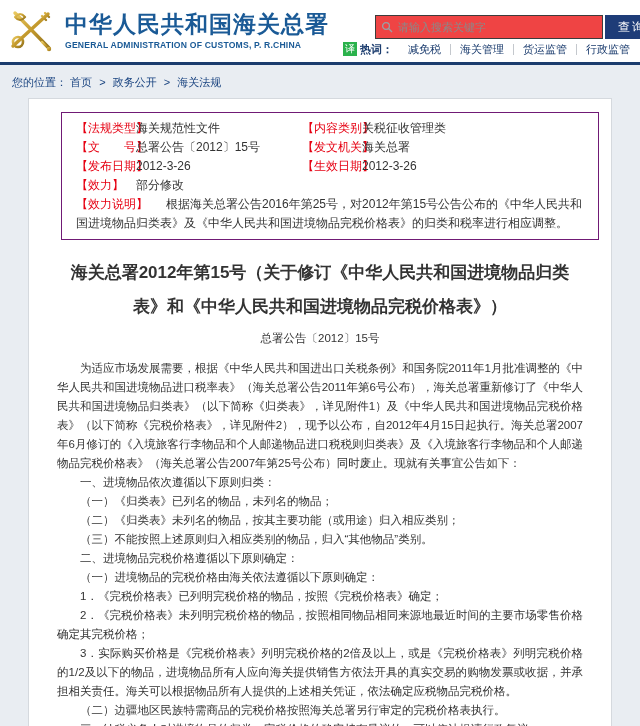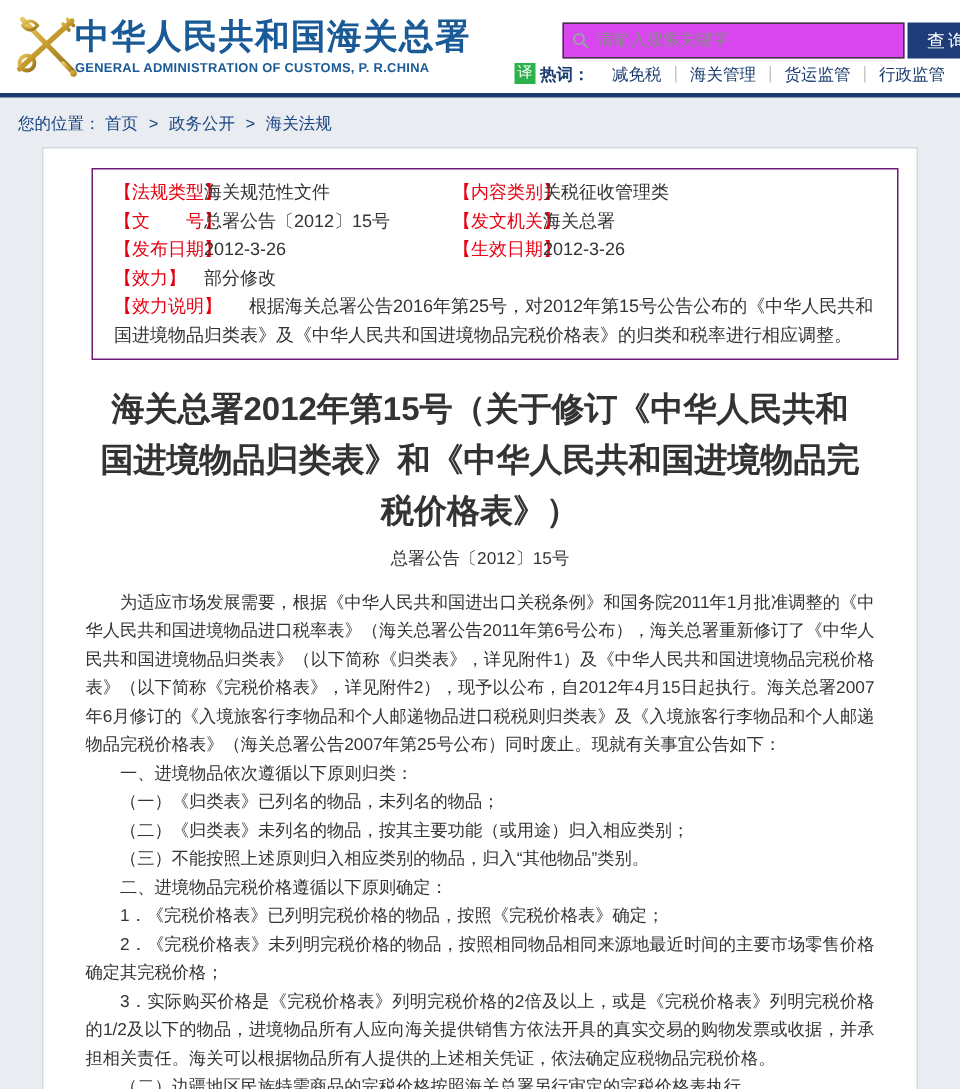--- a/index.html
+++ b/index.html
@@ -2,26 +2,26 @@
 <html><head>
 <meta charset="utf-8">
 <style>
   * { margin:0; padding:0; box-sizing:border-box; }
   html,body { width:640px; height:726px; overflow:hidden; background:#e9edf2;
     font-family:"Liberation Sans","DejaVu Sans",sans-serif; }
 
   
   .header { position:relative; width:640px; height:62px; background:#fff; overflow:hidden; }
   .logo { position:absolute; left:8px; top:8px; width:46px; height:46px; }
-  .site-title-block { position:absolute; left:50px; top:11px; }
+  .site-title-block { position:absolute; left:65px; top:11px; }
   .site-title { font-size:23px; font-weight:bold; color:#1a5a96; letter-spacing:1px; line-height:26px; }
   .site-subtitle { font-size:8.6px; font-weight:bold; color:#1a5a96; letter-spacing:0.2px; margin-top:3px; }
 
   .search-input { position:absolute; left:375px; top:15px; width:228px; height:24px;
-    border:1px solid #3c3c3c; background:#d946ef; font-size:11px; color:#333;
+    border:1px solid #3c3c3c; background:#ef4444; font-size:11px; color:#333;
     padding:0 4px 0 22px; outline:none; }
   .search-input::placeholder { color:#8a8a8a; }
   .magnifier { position:absolute; left:381px; top:21px; width:12px; height:12px; }
   .search-button { position:absolute; left:605px; top:15px; width:58px; height:24px;
     background:#1e3c78; color:#fff; border:none; font-size:12px; letter-spacing:2px;
     text-align:left; padding-left:13px; cursor:pointer; }
 
   .hotwords { position:absolute; left:343px; top:41px; height:16px; display:flex; align-items:center; }
   .translate-badge { display:inline-block; width:14px; height:14px; background:#2bb24c; color:#fff;
     font-size:10px; line-height:14px; text-align:center; margin-right:3px; cursor:pointer; }
@@ -40,21 +40,21 @@
   .panel { margin-left:28px; width:584px; height:700px; background:#fff; border:1px solid #d5d9de; }
 
   .meta-box { margin:13px 12px 0 32px; border:1px solid #701a75; padding:6px 14px;
     font-size:12px; line-height:19px; color:#333; }
   .meta-grid { display:grid; grid-template-columns:226px 1fr; }
   .meta-label { display:inline-block; width:60px; color:#e60012; white-space:pre; }
   .meta-value { color:#333; }
   .meta-note { grid-column:1 / -1; }
   .meta-note .meta-label { width:auto; margin-right:18px; }
 
-  .doc-title { margin:16px 38px 0; text-align:center; font-size:22px; font-weight:bold;
+  .doc-title { margin:16px 38px 0; text-align:center; font-size:17px; font-weight:bold;
     color:#333; line-height:34px; }
   .doc-number { margin-top:7px; text-align:center; font-size:11.5px; color:#333; }
 
   .doc-body { margin:13px 28px 0; font-size:11.5px; line-height:19px; color:#333; text-align:justify; }
   .doc-body p { text-indent:2em; margin:0; }
 </style>
 </head>
 <body>
 
 <div class="header">
@@ -148,20 +148,21 @@
   <h2 class="doc-title">海关总署2012年第15号（关于修订《中华人民共和国进境物品归类表》和《中华人民共和国进境物品完税价格表》）</h2>
   <div class="doc-number">总署公告〔2012〕15号</div>
 
   <div class="doc-body">
     <p>为适应市场发展需要，根据《中华人民共和国进出口关税条例》和国务院2011年1月批准调整的《中华人民共和国进境物品进口税率表》（海关总署公告2011年第6号公布），海关总署重新修订了《中华人民共和国进境物品归类表》（以下简称《归类表》，详见附件1）及《中华人民共和国进境物品完税价格表》（以下简称《完税价格表》，详见附件2），现予以公布，自2012年4月15日起执行。海关总署2007年6月修订的《入境旅客行李物品和个人邮递物品进口税税则归类表》及《入境旅客行李物品和个人邮递物品完税价格表》（海关总署公告2007年第25号公布）同时废止。现就有关事宜公告如下：</p>
     <p>一、进境物品依次遵循以下原则归类：</p>
     <p>（一）《归类表》已列名的物品，未列名的物品；</p>
     <p>（二）《归类表》未列名的物品，按其主要功能（或用途）归入相应类别；</p>
     <p>（三）不能按照上述原则归入相应类别的物品，归入“其他物品”类别。</p>
     <p>二、进境物品完税价格遵循以下原则确定：</p>
+    <p>（一）进境物品的完税价格由海关依法遵循以下原则确定：</p>
     <p>1．《完税价格表》已列明完税价格的物品，按照《完税价格表》确定；</p>
     <p>2．《完税价格表》未列明完税价格的物品，按照相同物品相同来源地最近时间的主要市场零售价格确定其完税价格；</p>
     <p>3．实际购买价格是《完税价格表》列明完税价格的2倍及以上，或是《完税价格表》列明完税价格的1/2及以下的物品，进境物品所有人应向海关提供销售方依法开具的真实交易的购物发票或收据，并承担相关责任。海关可以根据物品所有人提供的上述相关凭证，依法确定应税物品完税价格。</p>
     <p>（二）边疆地区民族特需商品的完税价格按照海关总署另行审定的完税价格表执行。</p>
     <p>三、纳税义务人对进境物品的归类、完税价格的确定持有异议的，可以依法提请行政复议。</p>
 
   </div>
 
 </div>
 

